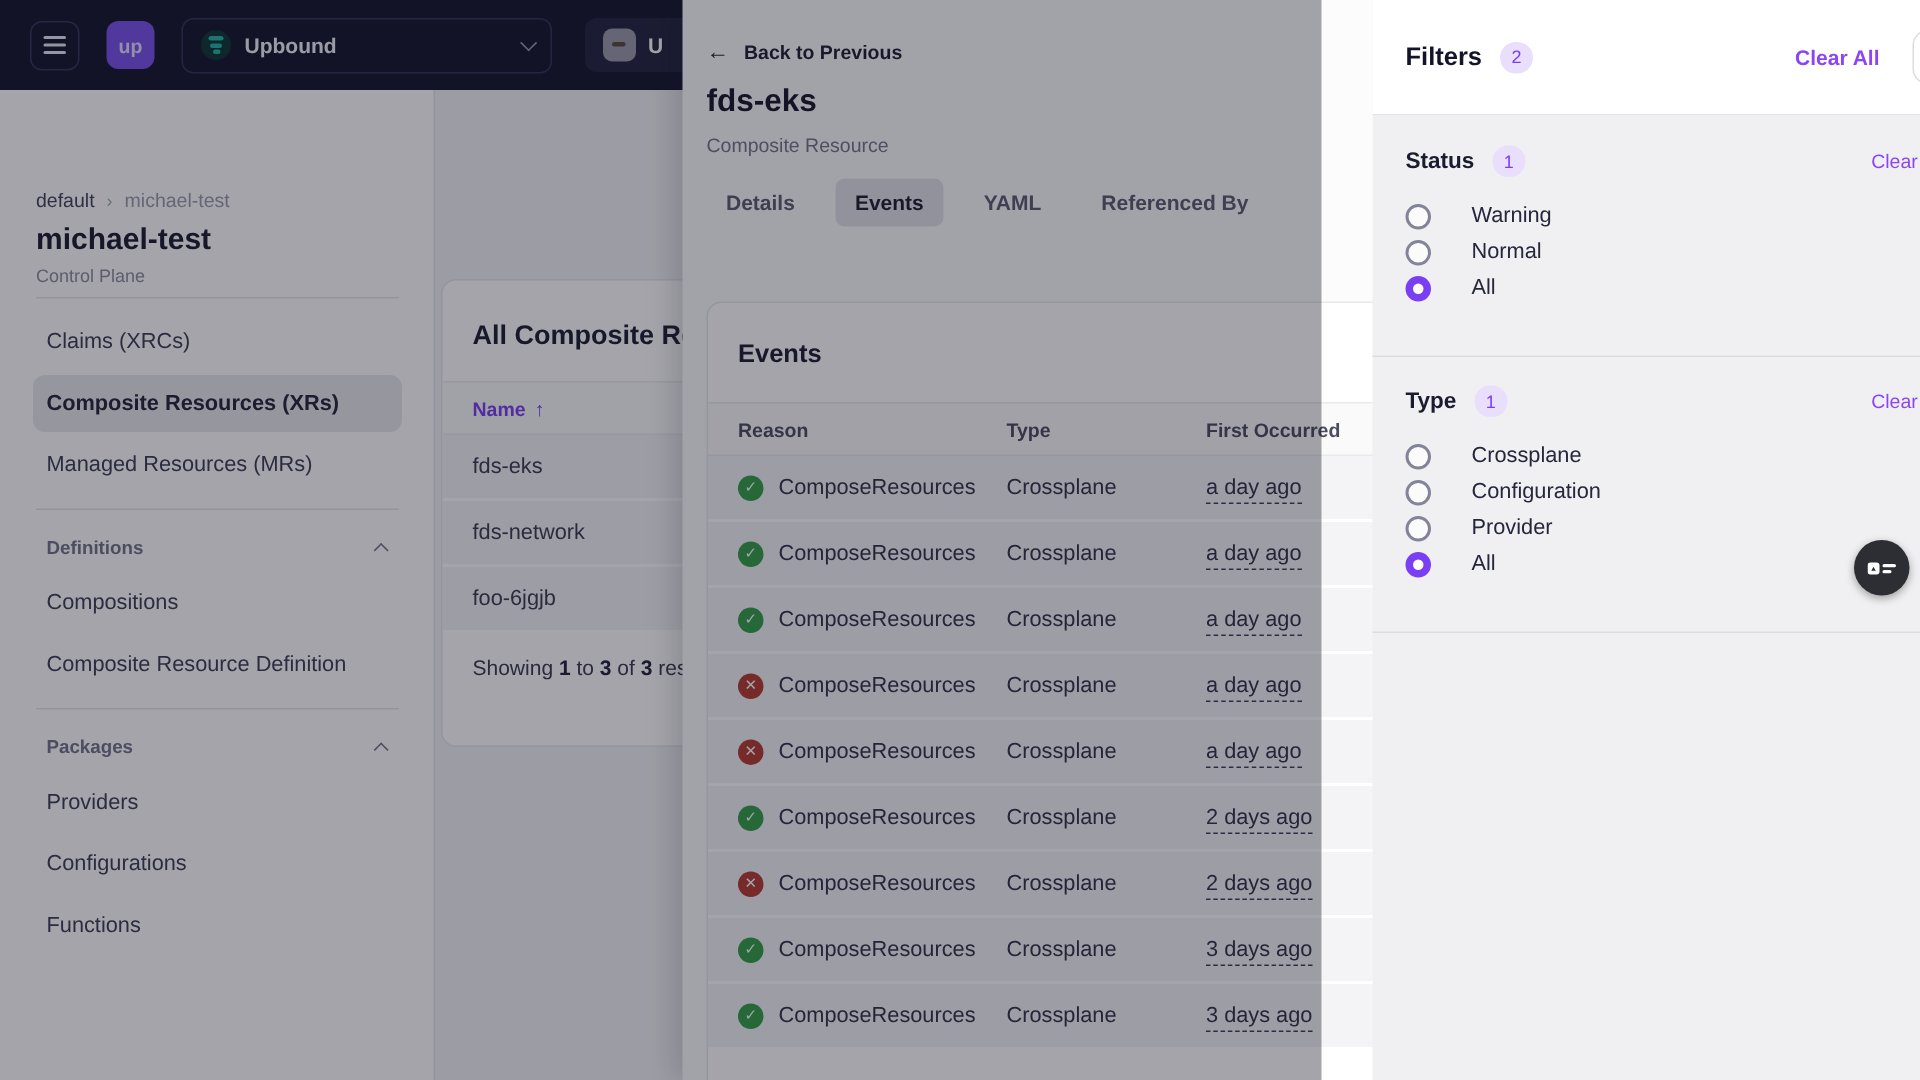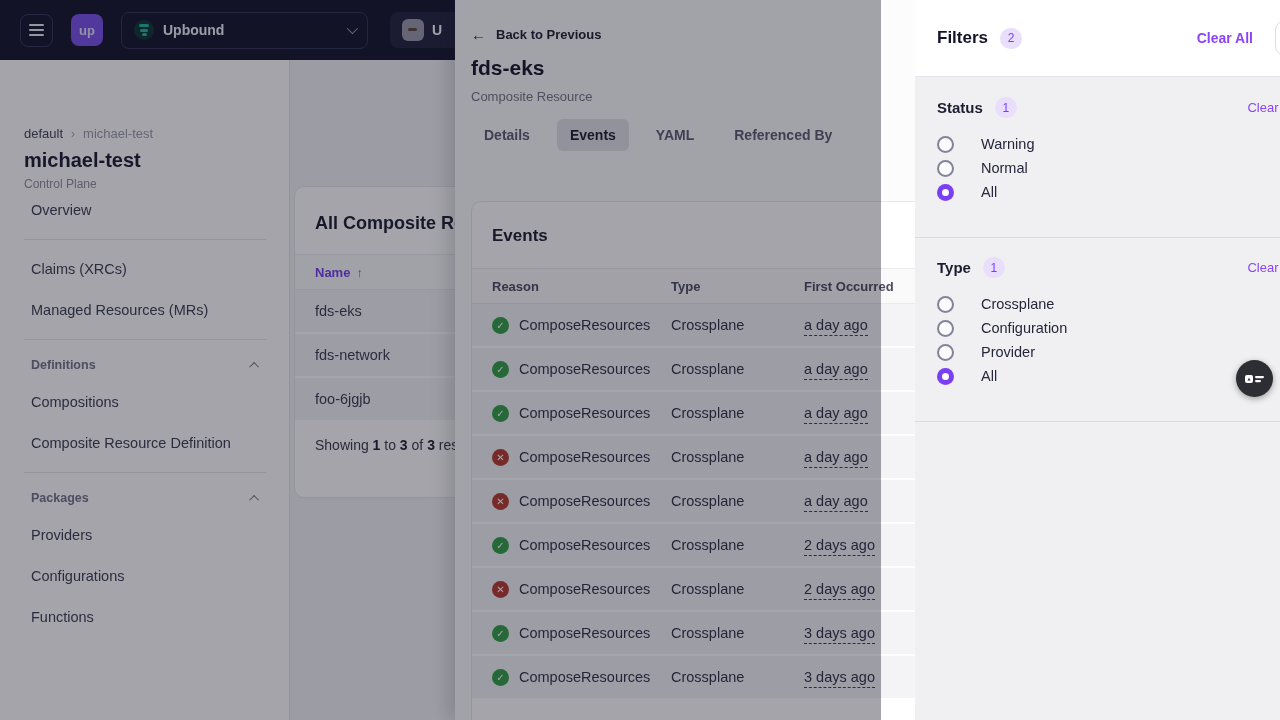--- a/index.html
+++ b/index.html
@@ -126,23 +126,23 @@
   <div class="ctx">
     <div class="crumbs">
       <span>default</span>
       <span class="sep">›</span>
       <span class="crumb2">michael-test</span>
     </div>
     <div class="ctx-title">michael-test</div>
     <div class="ctx-sub">Control Plane</div>
   </div>
   <div class="nav">
-    <div class="nav-item">Overview</div>
     <div class="nav-div"></div>
     <div class="nav-item">Claims (XRCs)</div>
+    <div class="nav-item active">Composite Resources (XRs)</div>
     <div class="nav-item">Managed Resources (MRs)</div>
     <div class="nav-div"></div>
     <div class="nav-head">
       <span>Definitions</span>
       <span class="chev-up"></span>
     </div>
     <div class="nav-item">Compositions</div>
     <div class="nav-item">Composite Resource Definition</div>
     <div class="nav-div"></div>
     <div class="nav-head">

